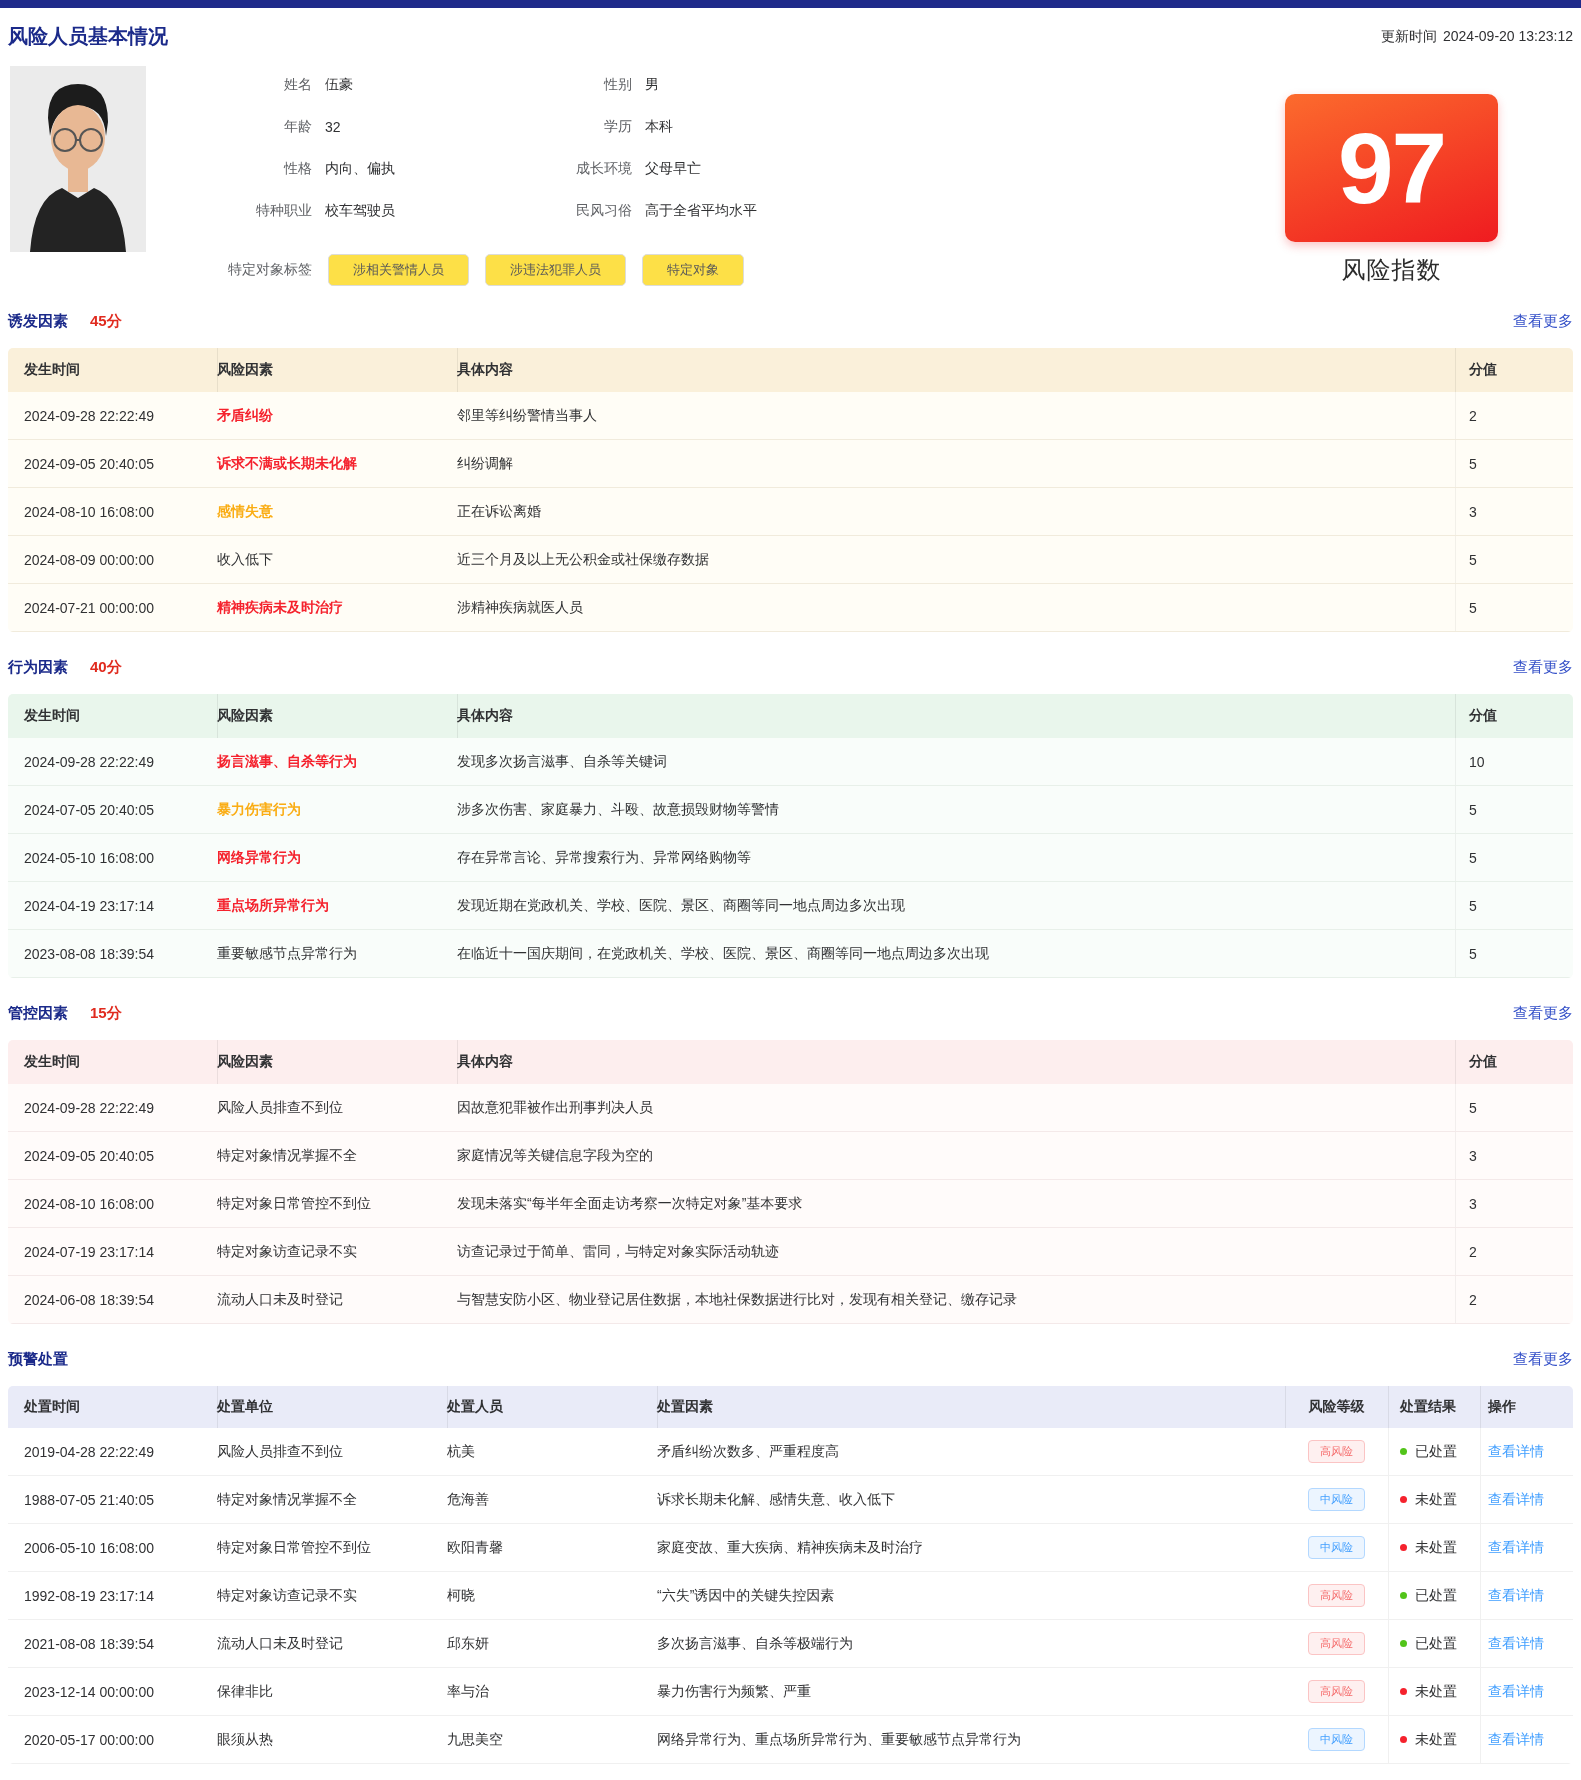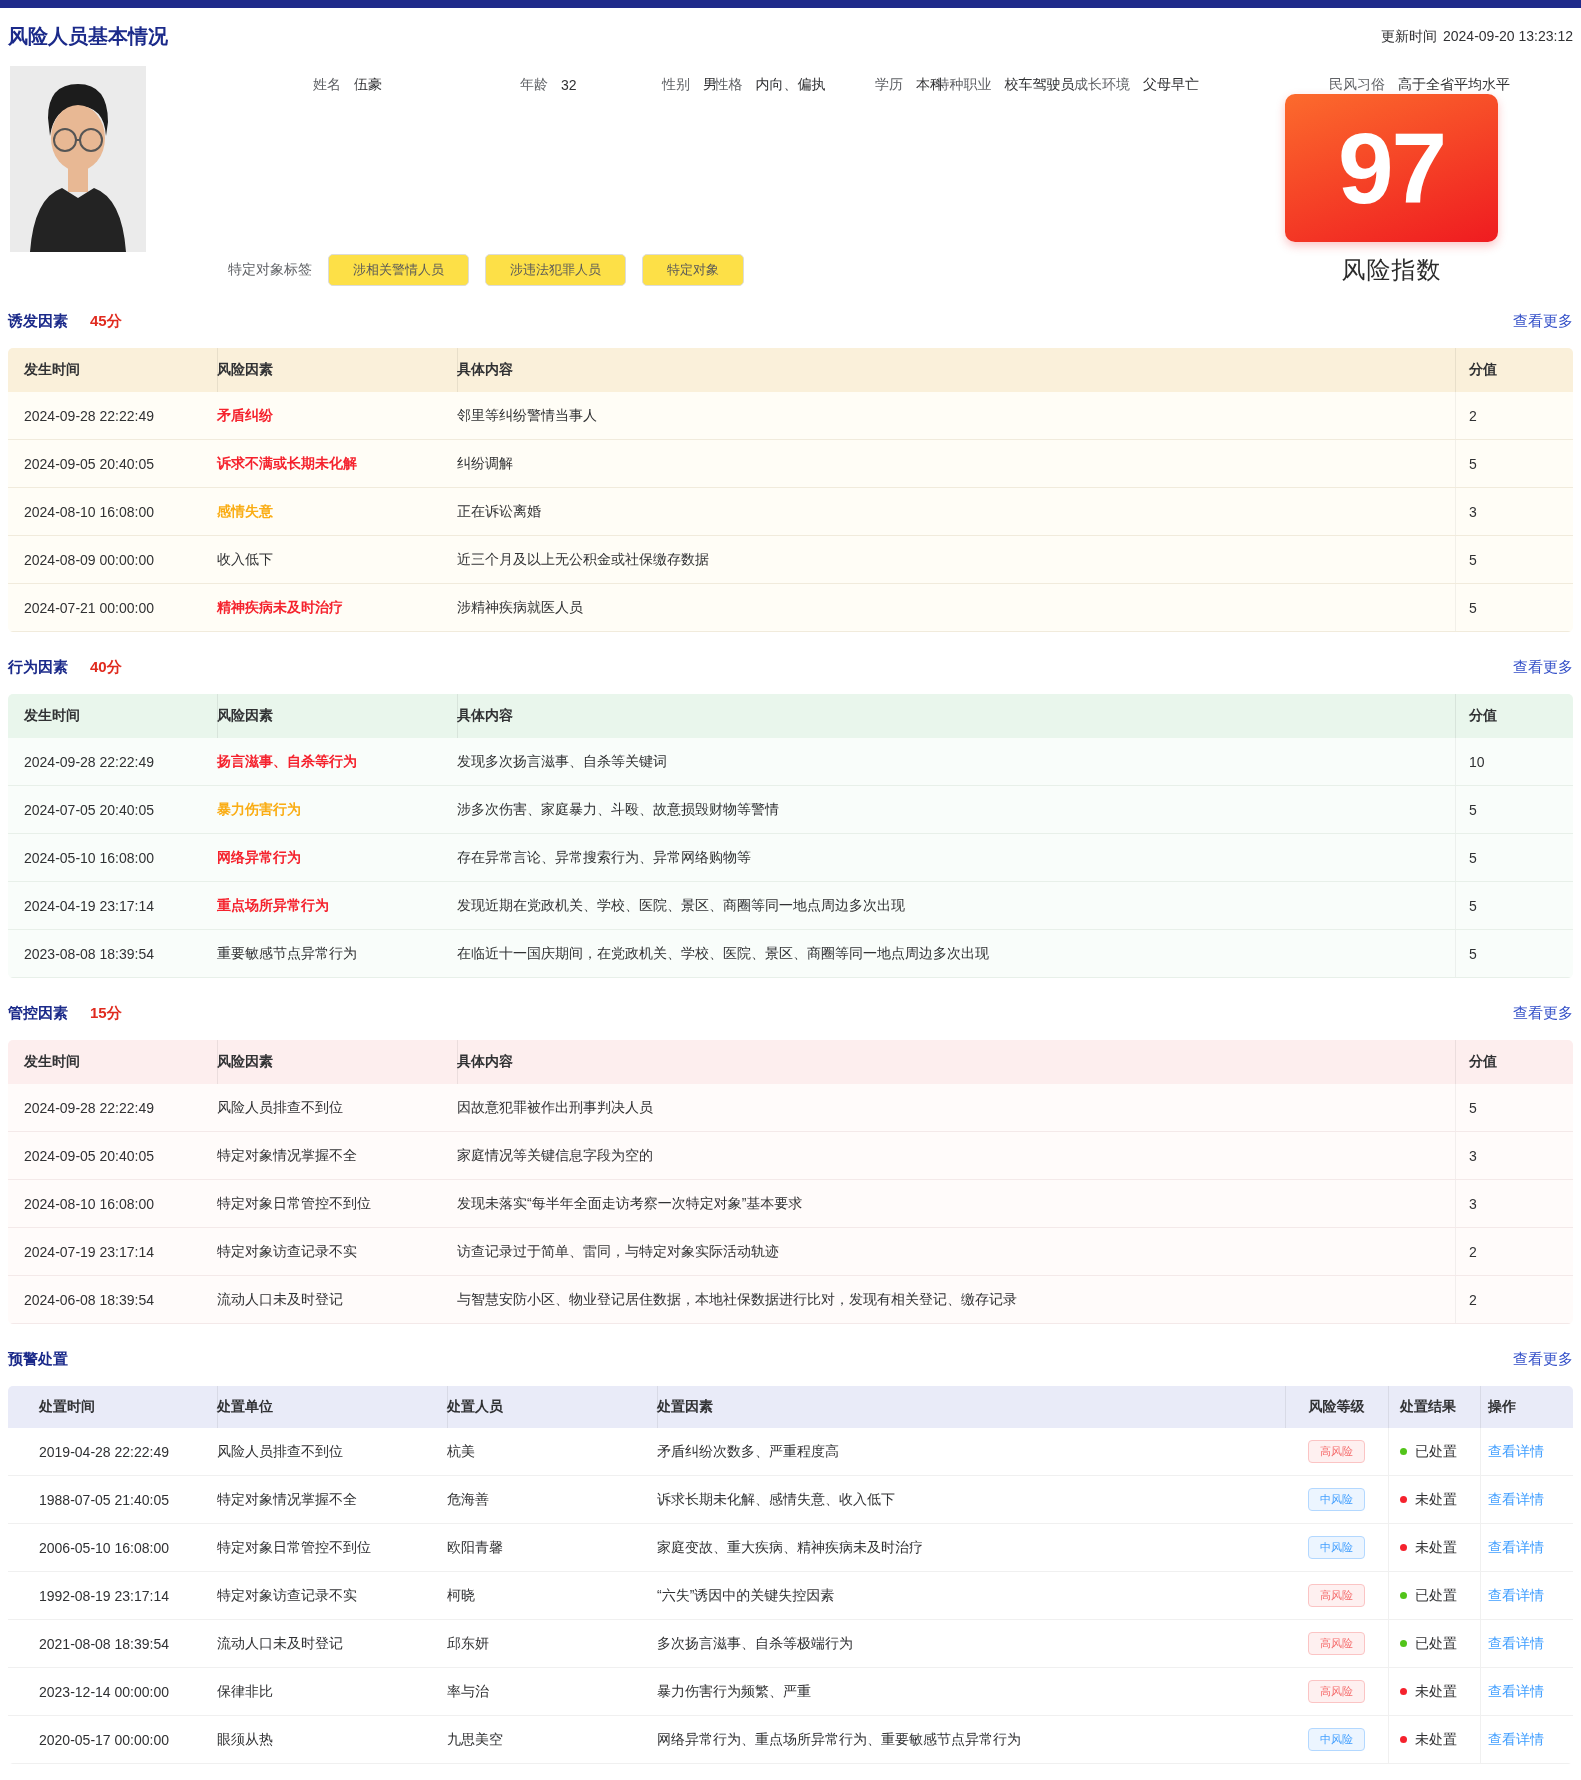--- a/index.html
+++ b/index.html
@@ -13,21 +13,21 @@
   .page-head { display:flex; justify-content:space-between; align-items:center; padding:15px 8px 0 8px; }
   .page-title { font-size:20px; font-weight:bold; color:#1b2a8a; }
   .update-time { font-size:14px; color:#303133; }
   .update-time .lbl { margin-right:6px; }
 
   
   .profile { position:relative; padding:0 8px; margin-top:4px; }
   .profile-main { display:flex; }
   .photo { width:136px; height:186px; margin:12px 0 0 2px; flex:0 0 auto; background:#ebebeb; }
   .cols { display:flex; padding-top:10px; }
-  .fcol { display:flex; flex-direction:row;margin-left:29px; }
+  .fcol { display:flex; flex-direction:column; }
   .frow { height:42px; display:flex; align-items:center; }
   .flabel { color:#606266; text-align:right; flex:0 0 auto; }
   .fvalue { color:#303133; margin-left:13px; white-space:nowrap; }
   .fcol1 { width:300px; } .fcol1 .flabel { width:166px; }
   .fcol2 { width:330px; } .fcol2 .flabel { width:186px; }
   .fcol3 { width:420px; } .fcol3 .flabel { width:188px; }
   .tags-row { display:flex; align-items:center; height:32px; margin-top:2px; }
   .tags-label { width:304px; text-align:right; color:#606266; flex:0 0 auto; }
   .tag-chip { margin-left:16px; height:32px; line-height:30px; padding:0 24px;
     border:1px solid #dcdcd8; border-radius:5px; color:#595959; font-size:13px; background:#fde047; }
@@ -69,21 +69,21 @@
   .t-pink  .trow  { background:#fffbfa; border-bottom:1px solid #f4e9e9; }
   .t-blue  .thead { background:#e9ebf8; }
   .t-blue  .trow  { background:#ffffff; border-bottom:1px solid #f0f0f0; }
   .t-blue  .thead .cell { height:42px; }
 
   .factor { font-weight:normal; }
   .factor.red { color:#f5222d; font-weight:bold; }
   .factor.orange { color:#faad14; font-weight:bold; }
 
   
-  .a-time   { width:209px; padding-left:31px; flex:0 0 auto; }
+  .a-time   { width:209px; padding-left:16px; flex:0 0 auto; }
   .a-unit   { width:230px; flex:0 0 auto; }
   .a-person { width:210px; flex:0 0 auto; }
   .a-factor { flex:1 1 auto; }
   .a-level  { width:103px; justify-content:center; padding-right:0; flex:0 0 auto; }
   .a-result { width:92px;  padding-left:12px; flex:0 0 auto; }
   .a-action { width:93px;  padding-left:8px; flex:0 0 auto; }
   .trow .a-result, .thead .a-result,
   .trow .a-action, .thead .a-action { box-shadow:inset 1px 0 0 rgba(0,0,0,0.06); }
   .thead .a-level { box-shadow:none; }
 

